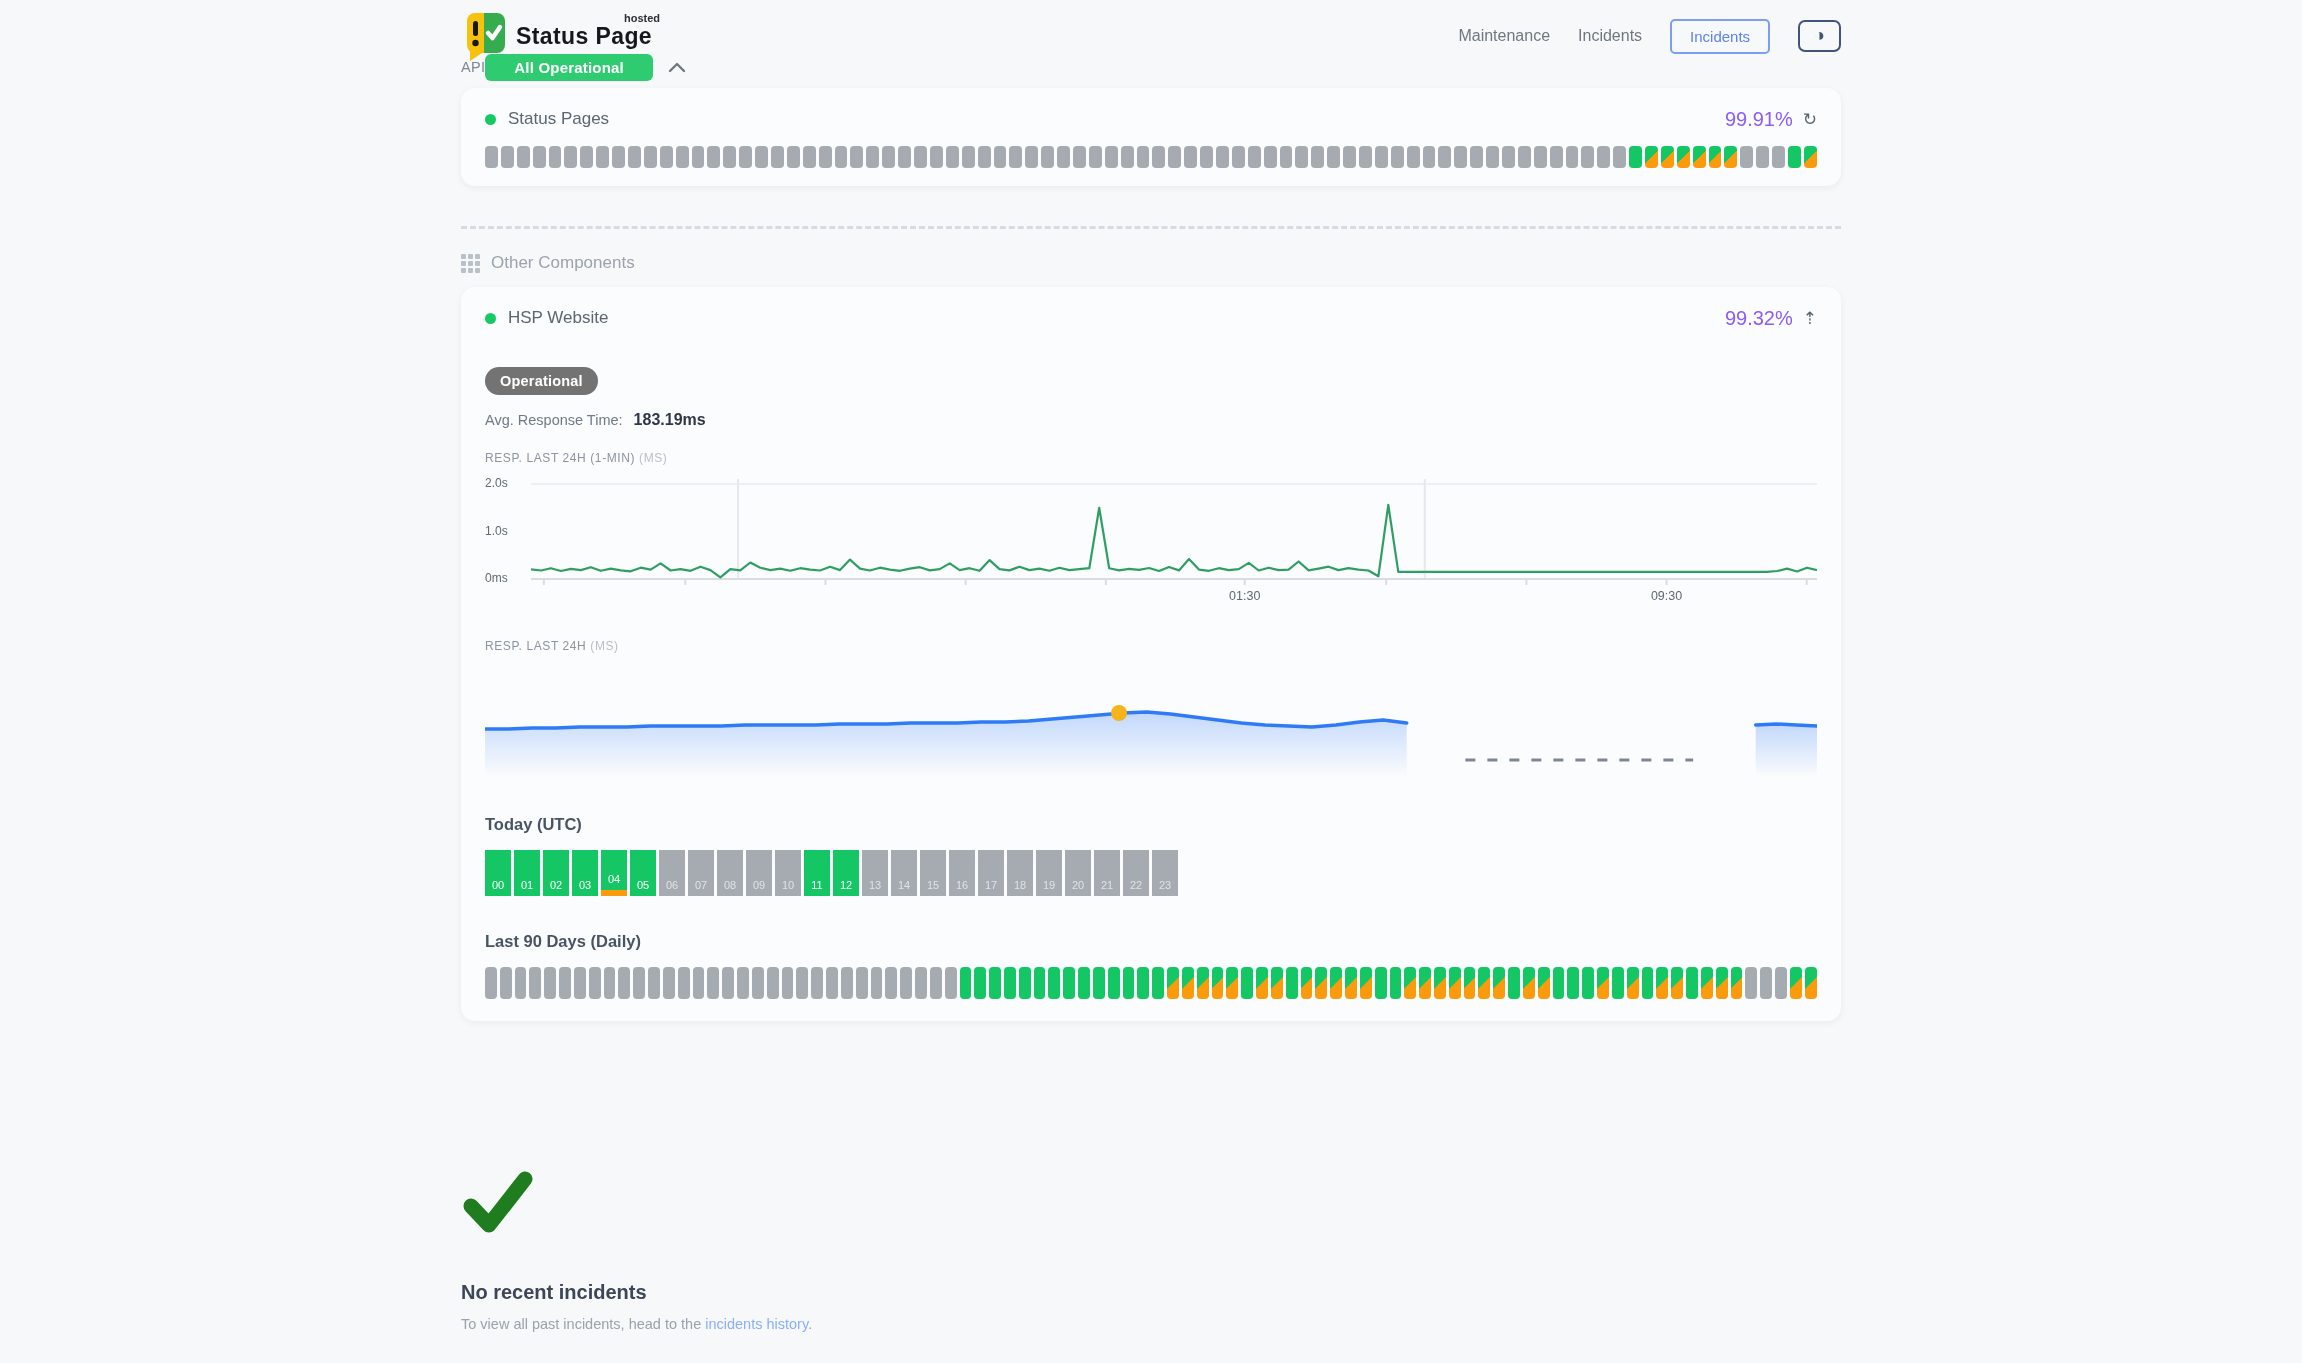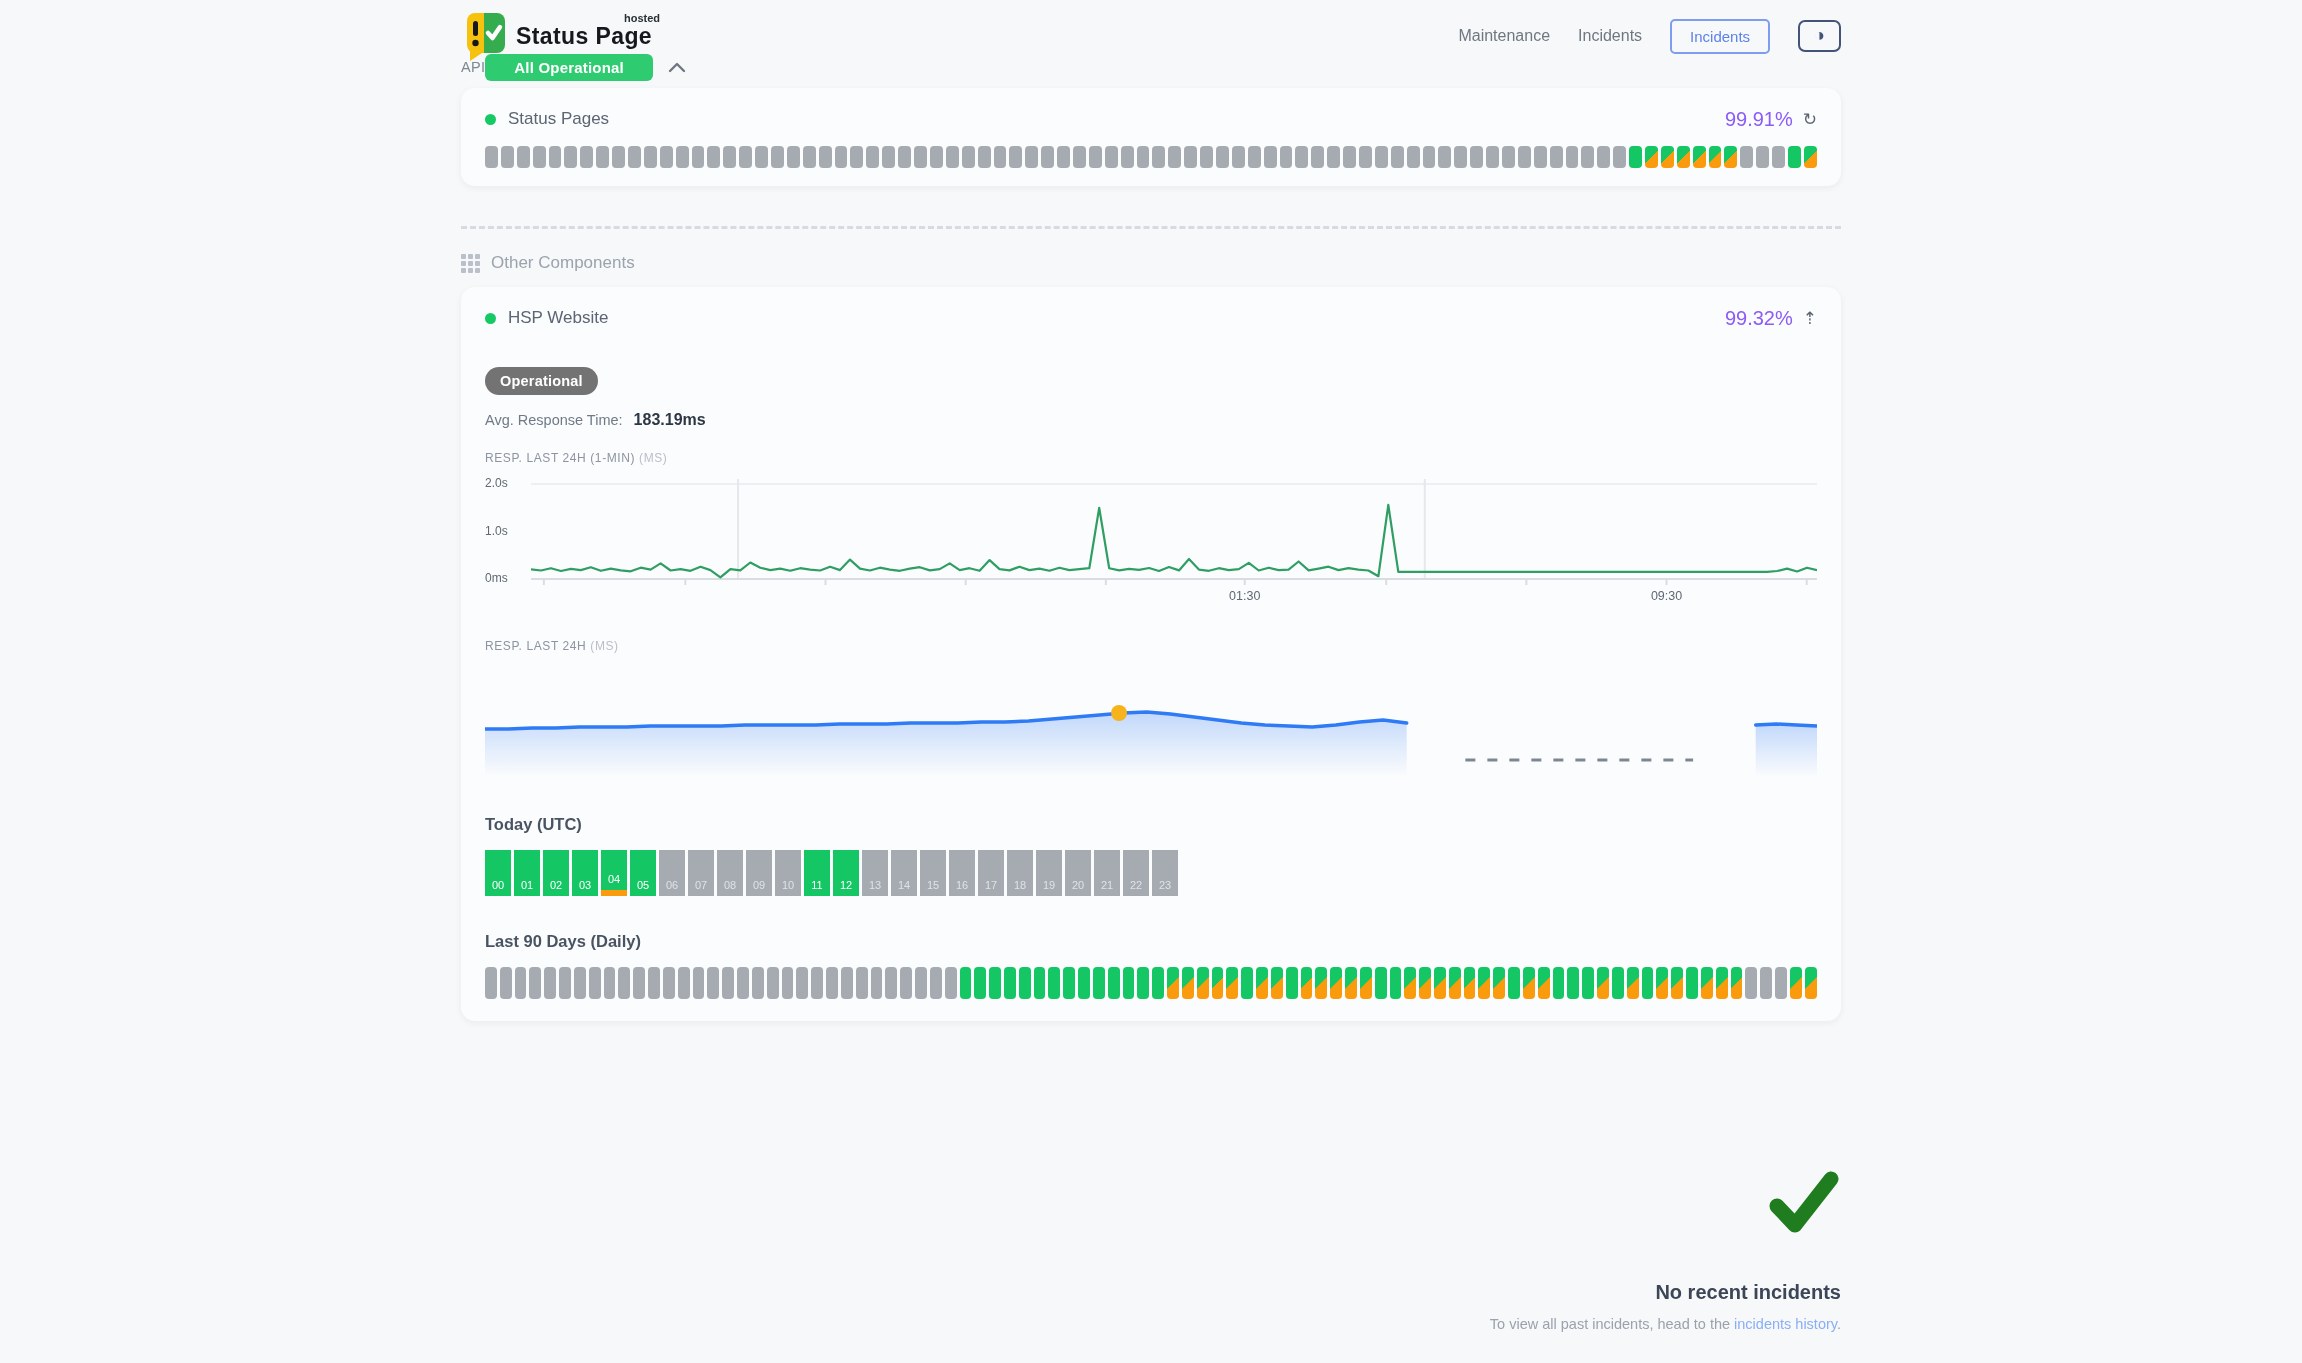--- a/index.html
+++ b/index.html
@@ -73,21 +73,21 @@
   .last90-head{margin-top:36px}
 
   .hours{display:flex;gap:3px;margin-top:16px}
   .hour{width:26px;height:46px;border-radius:0;background:#a6abb2;box-sizing:border-box;
     display:flex;align-items:flex-end;justify-content:center;padding-bottom:5px;
     font-size:11px;color:#dfe2e6}
   .hour.up{background:#14c764;color:#fff}
   .hour.marked{border-bottom:6px solid #fa9b0e}
 
   
-  .no-incidents{margin-top:150px;text-align:right}
+  .no-incidents{margin-top:150px;text-align:left}
   .ni-title{font-size:20px;color:#3c4657;font-weight:700;margin-top:44px}
   .ni-sub{font-size:14.5px;color:#9aa2ad;margin-top:12px}
   .ni-link{color:#8aaef7;text-decoration:none}
 </style>
 </head>
 <body>
 
 <div class="container">
 
   <header class="site-header">

